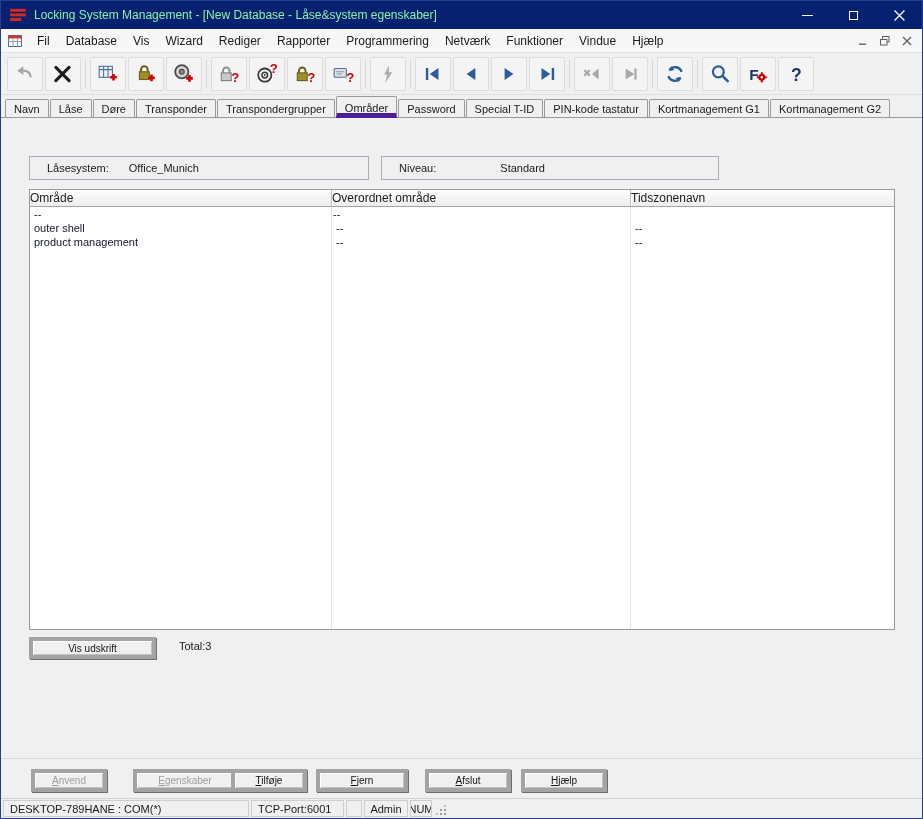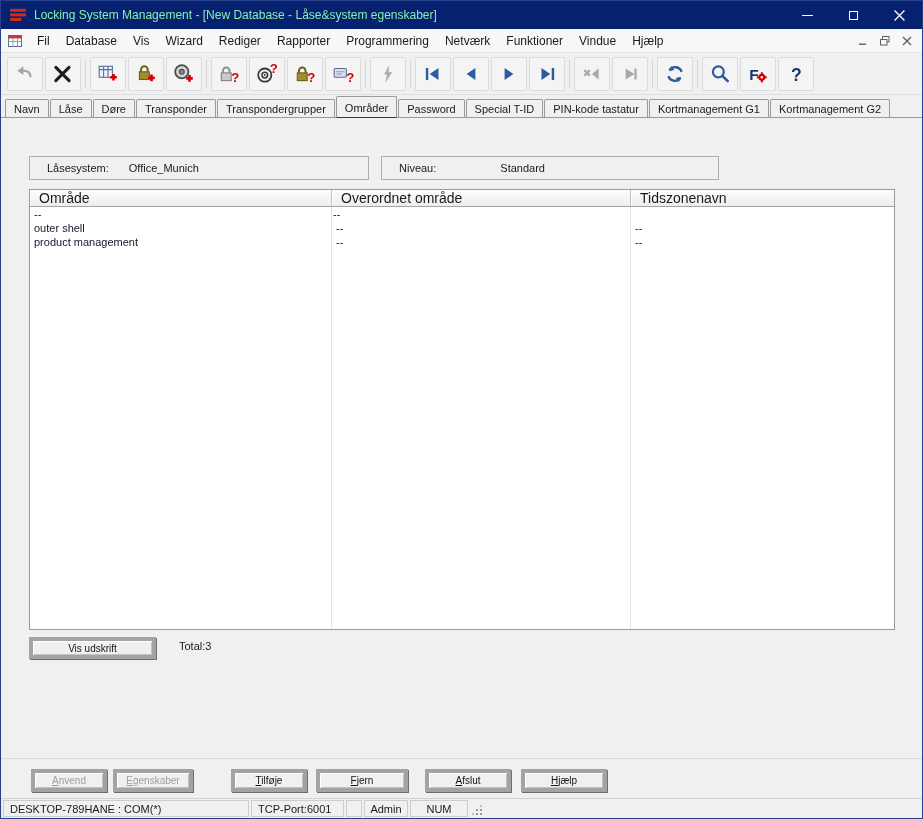--- a/index.html
+++ b/index.html
@@ -42,40 +42,40 @@
   
   .tabstrip {
     height: 23px; display: flex; align-items: flex-end; padding-left: 4px;
     border-bottom: 1px solid #9a9a9a; background: #f0f0f0; flex: 0 0 auto; position: relative;
   }
   .tab {
     height: 18px; line-height: 18px; padding: 0 8px; font-size: 11px; color: #1a1a1a;
     background: #f0f0f0; border: 1px solid #9a9a9a; border-bottom: none;
     border-radius: 2px 2px 0 0; margin-right: 1px; white-space: nowrap; cursor: default;
   }
-  .tab.sel { height: 22px; line-height: 22px; margin-bottom: -1px; border-bottom: 1px solid #4c1d95; z-index: 2; position: relative; }
+  .tab.sel { height: 22px; line-height: 22px; margin-bottom: -1px; border-bottom: 5px solid #4c1d95; z-index: 2; position: relative; }
   
   .content { flex: 1 1 auto; position: relative; background: #f0f0f0; }
   .field-box {
     position: absolute; top: 38px; height: 24px; border: 1px solid #abadb3;
     display: flex; align-items: center; font-size: 11px; color: #1a1a1a; padding-left: 17px; background: #f0f0f0;
   }
   .field-box .val { font-size: 11px; color: #1a1a1a; }
   #box-system { left: 28px; width: 340px; }
   #box-system .val { margin-left: 20px; }
   #box-level { left: 380px; width: 338px; }
   #box-level .val { margin-left: 64px; }
   
   .table {
     position: absolute; left: 28px; top: 71px; width: 866px; height: 441px;
     background: #fff; border: 1px solid #9a9a9a;
   }
   .thead { display: flex; height: 17px; border-bottom: 1px solid #a5a5a5; }
   .th {
-    font-size: 14px; color: #1a1a1a; padding: 1px 9px; line-height: 14px;
+    font-size: 12px; color: #1a1a1a; padding: 1px 0; line-height: 14px;
     background: linear-gradient(#fdfdfd, #ededed);
     border-right: 1px solid #c0c0c0; box-shadow: inset 1px 1px 0 #ffffff; white-space: nowrap; overflow: hidden;
   }
   .tbody { position: relative; height: calc(100% - 17px); overflow: hidden; }
   .vline { position: absolute; top: 0; bottom: 0; width: 1px; background: #e4e4e4; }
   .v1 { left: 301px; } .v2 { left: 600px; }
   .tr { display: flex; height: 14px; line-height: 14px; position: relative; z-index: 1; }
   .td { font-size: 11px; color: #14142a; padding: 0 4px; white-space: nowrap; overflow: hidden; }
   .c0 { width: 302px; } .c1 { width: 299px; } .c2 { flex: 1; border-right: none; }
   
@@ -83,41 +83,41 @@
     background: #f0f0f0; border: 4px solid #a3a3a3;
     box-shadow: inset 1px 1px 0 #ffffff, inset -1px -1px 0 #c2c2c2, 1px 1px 0 #6e6e6e;
     font-family: "Liberation Sans", sans-serif; font-size: 10px; color: #141414; cursor: default;
   }
   .btn3d.disabled { color: #9e9e9e; }
   .print-btn { position: absolute; left: 28px; top: 519px; width: 127px; height: 22px; }
   .total-text { position: absolute; left: 178px; top: 522px; font-size: 11px; color: #1a1a1a; }
   .panel-sep { position: absolute; left: 0; right: 0; top: 640px; border-top: 1px solid #dadada; }
   .action-btn { position: absolute; top: 651px; height: 23px; }
   #btn-apply { left: 30px; width: 76px; }
-  #btn-properties { left: 112px; width: 80px; }
+  #btn-properties { left: 132px; width: 104px; }
   #btn-add { left: 230px; width: 76px; }
   #btn-remove { left: 315px; width: 92px; }
   #btn-exit { left: 424px; width: 86px; }
   #btn-help { left: 520px; width: 86px; }
   u { text-decoration: underline; text-underline-offset: 1px; }
   
   .statusbar {
     height: 20px; flex: 0 0 auto; background: #f0f0f0; border-top: 1px solid #d2d2d2;
     display: flex; align-items: stretch; font-size: 11px; color: #1a1a1a; padding: 1px 1px 1px 2px;
   }
   .seg {
     display: flex; align-items: center; padding: 0 6px; margin-right: 2px;
     border: 1px solid #cdcdcd; background: #f0f0f0; white-space: nowrap; overflow: hidden;
   }
   .seg-ready { flex: 1; }
   .seg-host { width: 246px; }
   .seg-tcp { width: 93px; }
   .seg-blank { width: 16px; }
   .seg-user { width: 44px; justify-content: center; }
-  .seg-num { width: 58px; justify-content: center; }
+  .seg-num { width: 22px; justify-content: center; }
   .grip { width: 14px; position: relative; border: none; margin: 0; }
   .grip::after {
     content: ""; position: absolute; right: 2px; bottom: 2px; width: 2px; height: 2px; background: #999;
     box-shadow: -4px 0 #999, 0 -4px #999, -8px 0 #bfbfbf, 0 -8px #bfbfbf, -4px -4px #999;
   }
 </style>
 </head>
 <body>
 
 <div class="window">

